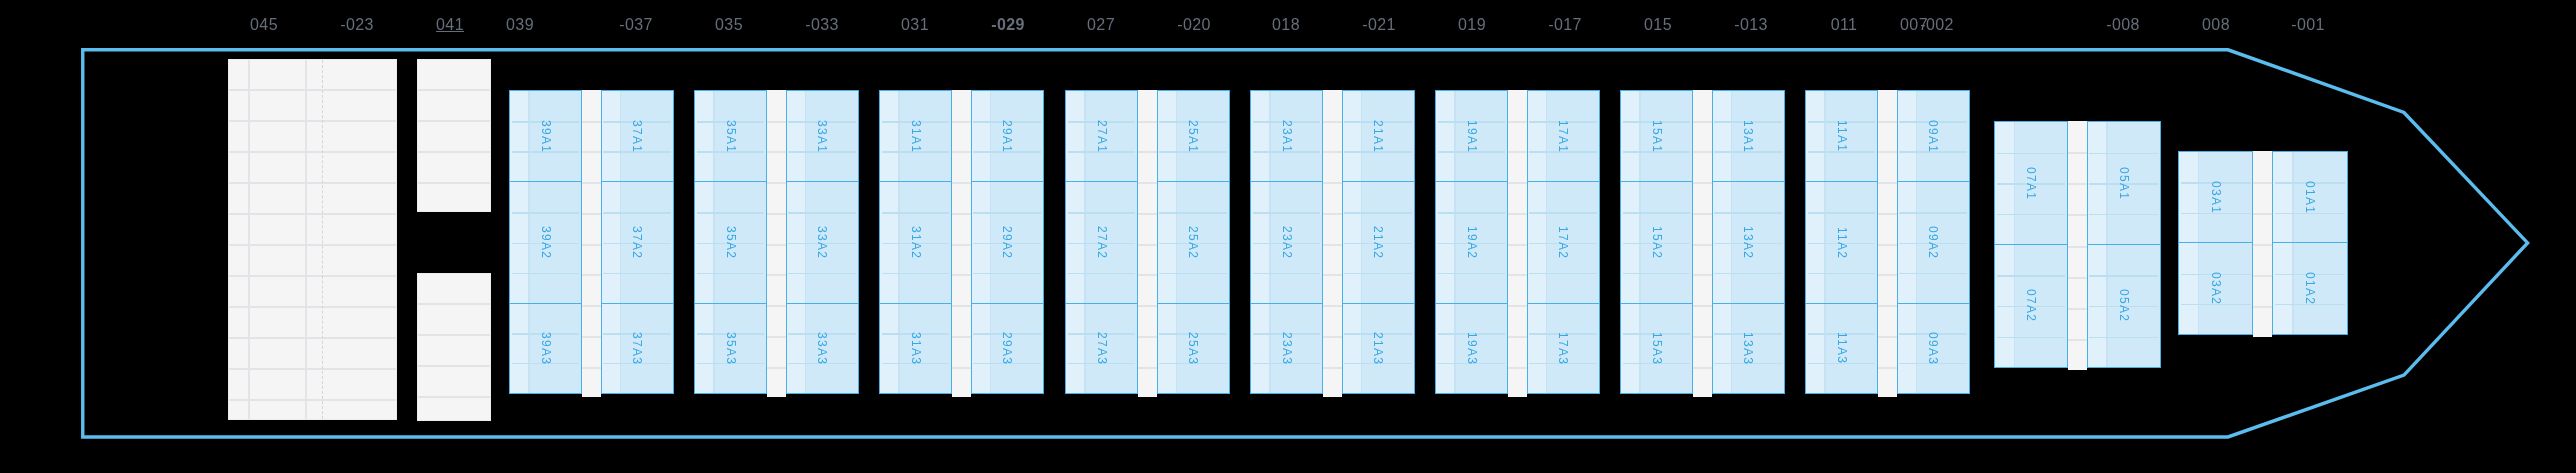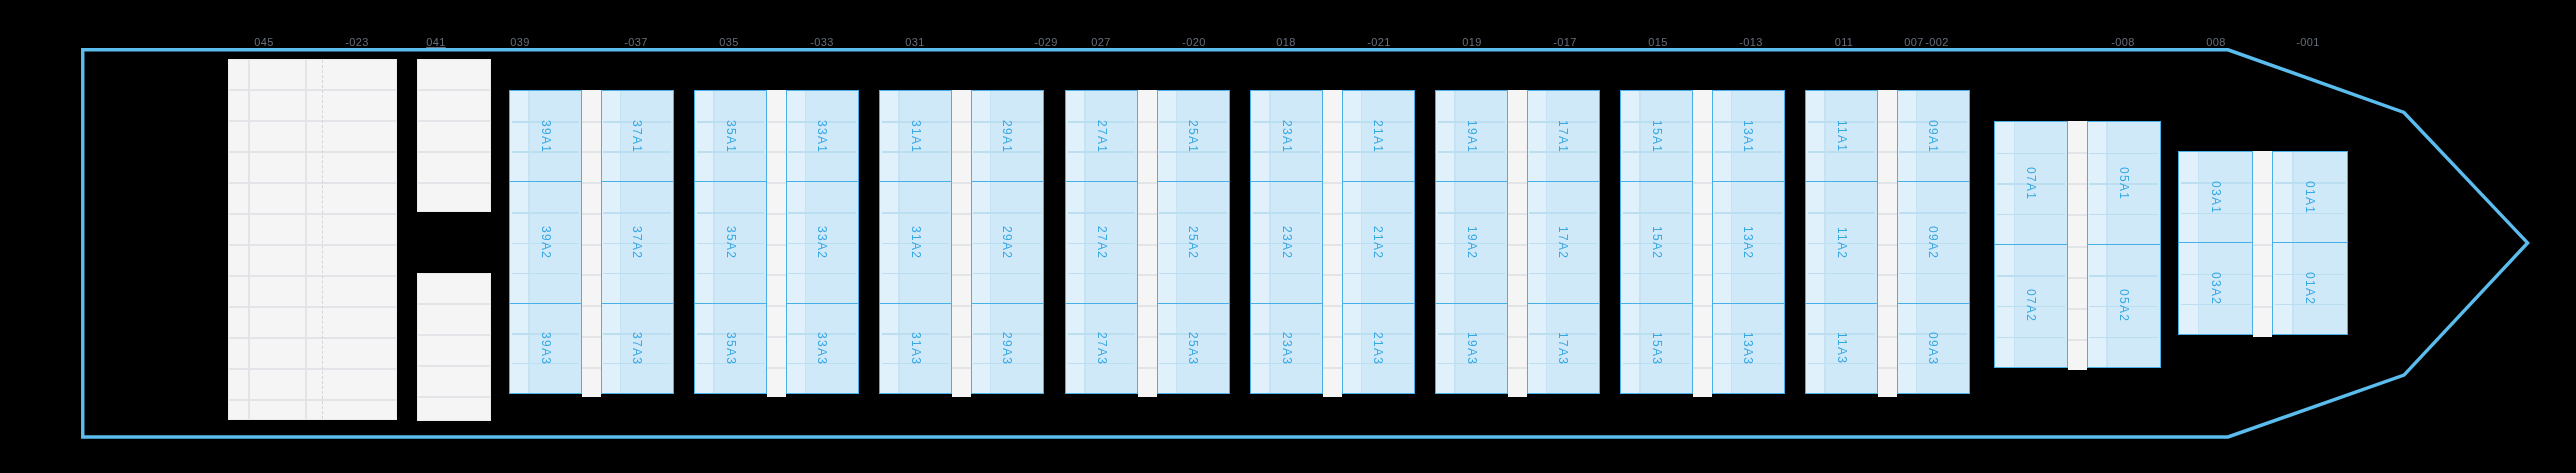--- a/index.html
+++ b/index.html
@@ -17,21 +17,21 @@
   html,body{margin:0;padding:0;}
   body{
     width:2576px;height:473px;background:var(--bg);
     font-family:"Liberation Sans", sans-serif;
     position:relative;overflow:hidden;
   }
   .canvas{position:absolute;inset:0;}
   
   #scale .lbl{
     position:absolute;top:15.5px;transform:translateX(-50%);
-    color:var(--scale-text);font-size:11px;letter-spacing:0.4px;white-space:nowrap;margin-top:20px;
+    color:var(--scale-text);font-size:16px;letter-spacing:0.4px;white-space:nowrap;
   }
   
   svg.hull{position:absolute;left:0;top:0;pointer-events:none;}
   svg.hull polygon{fill:none;stroke:var(--hull);stroke-width:4;}
   
   .panel{
     position:absolute;box-sizing:border-box;background-color:var(--panel);
     border:1.7px solid #eaebed;
     background-image:repeating-linear-gradient(180deg,
       transparent 0px, transparent 29px,
@@ -62,27 +62,27 @@
   }
 </style>
 </head>
 <body>
 
 <div class="canvas">
 
   <div id="scale">
       <span class="lbl" style="left: 264px;">045</span>
       <span class="lbl" style="left: 357px;">-023</span>
-      <span class="lbl" style="left: 436px; text-decoration: underline;">041</span>
+      <span class="lbl" style="left: 450px; text-decoration: underline;">041</span>
       <span class="lbl" style="left: 520px;">039</span>
       <span class="lbl" style="left: 636px;">-037</span>
       <span class="lbl" style="left: 729px;">035</span>
       <span class="lbl" style="left: 822px;">-033</span>
       <span class="lbl" style="left: 915px;">031</span>
-      <span class="lbl" style="left: 1046px;">-029</span>
+      <span class="lbl" style="left: 1008px; font-weight: bold;">-029</span>
       <span class="lbl" style="left: 1101px;">027</span>
       <span class="lbl" style="left: 1194px;">-020</span>
       <span class="lbl" style="left: 1286px;">018</span>
       <span class="lbl" style="left: 1379px;">-021</span>
       <span class="lbl" style="left: 1472px;">019</span>
       <span class="lbl" style="left: 1565px;">-017</span>
       <span class="lbl" style="left: 1658px;">015</span>
       <span class="lbl" style="left: 1751px;">-013</span>
       <span class="lbl" style="left: 1844px;">011</span>
       <span class="lbl" style="left: 1937px;">-002</span>

